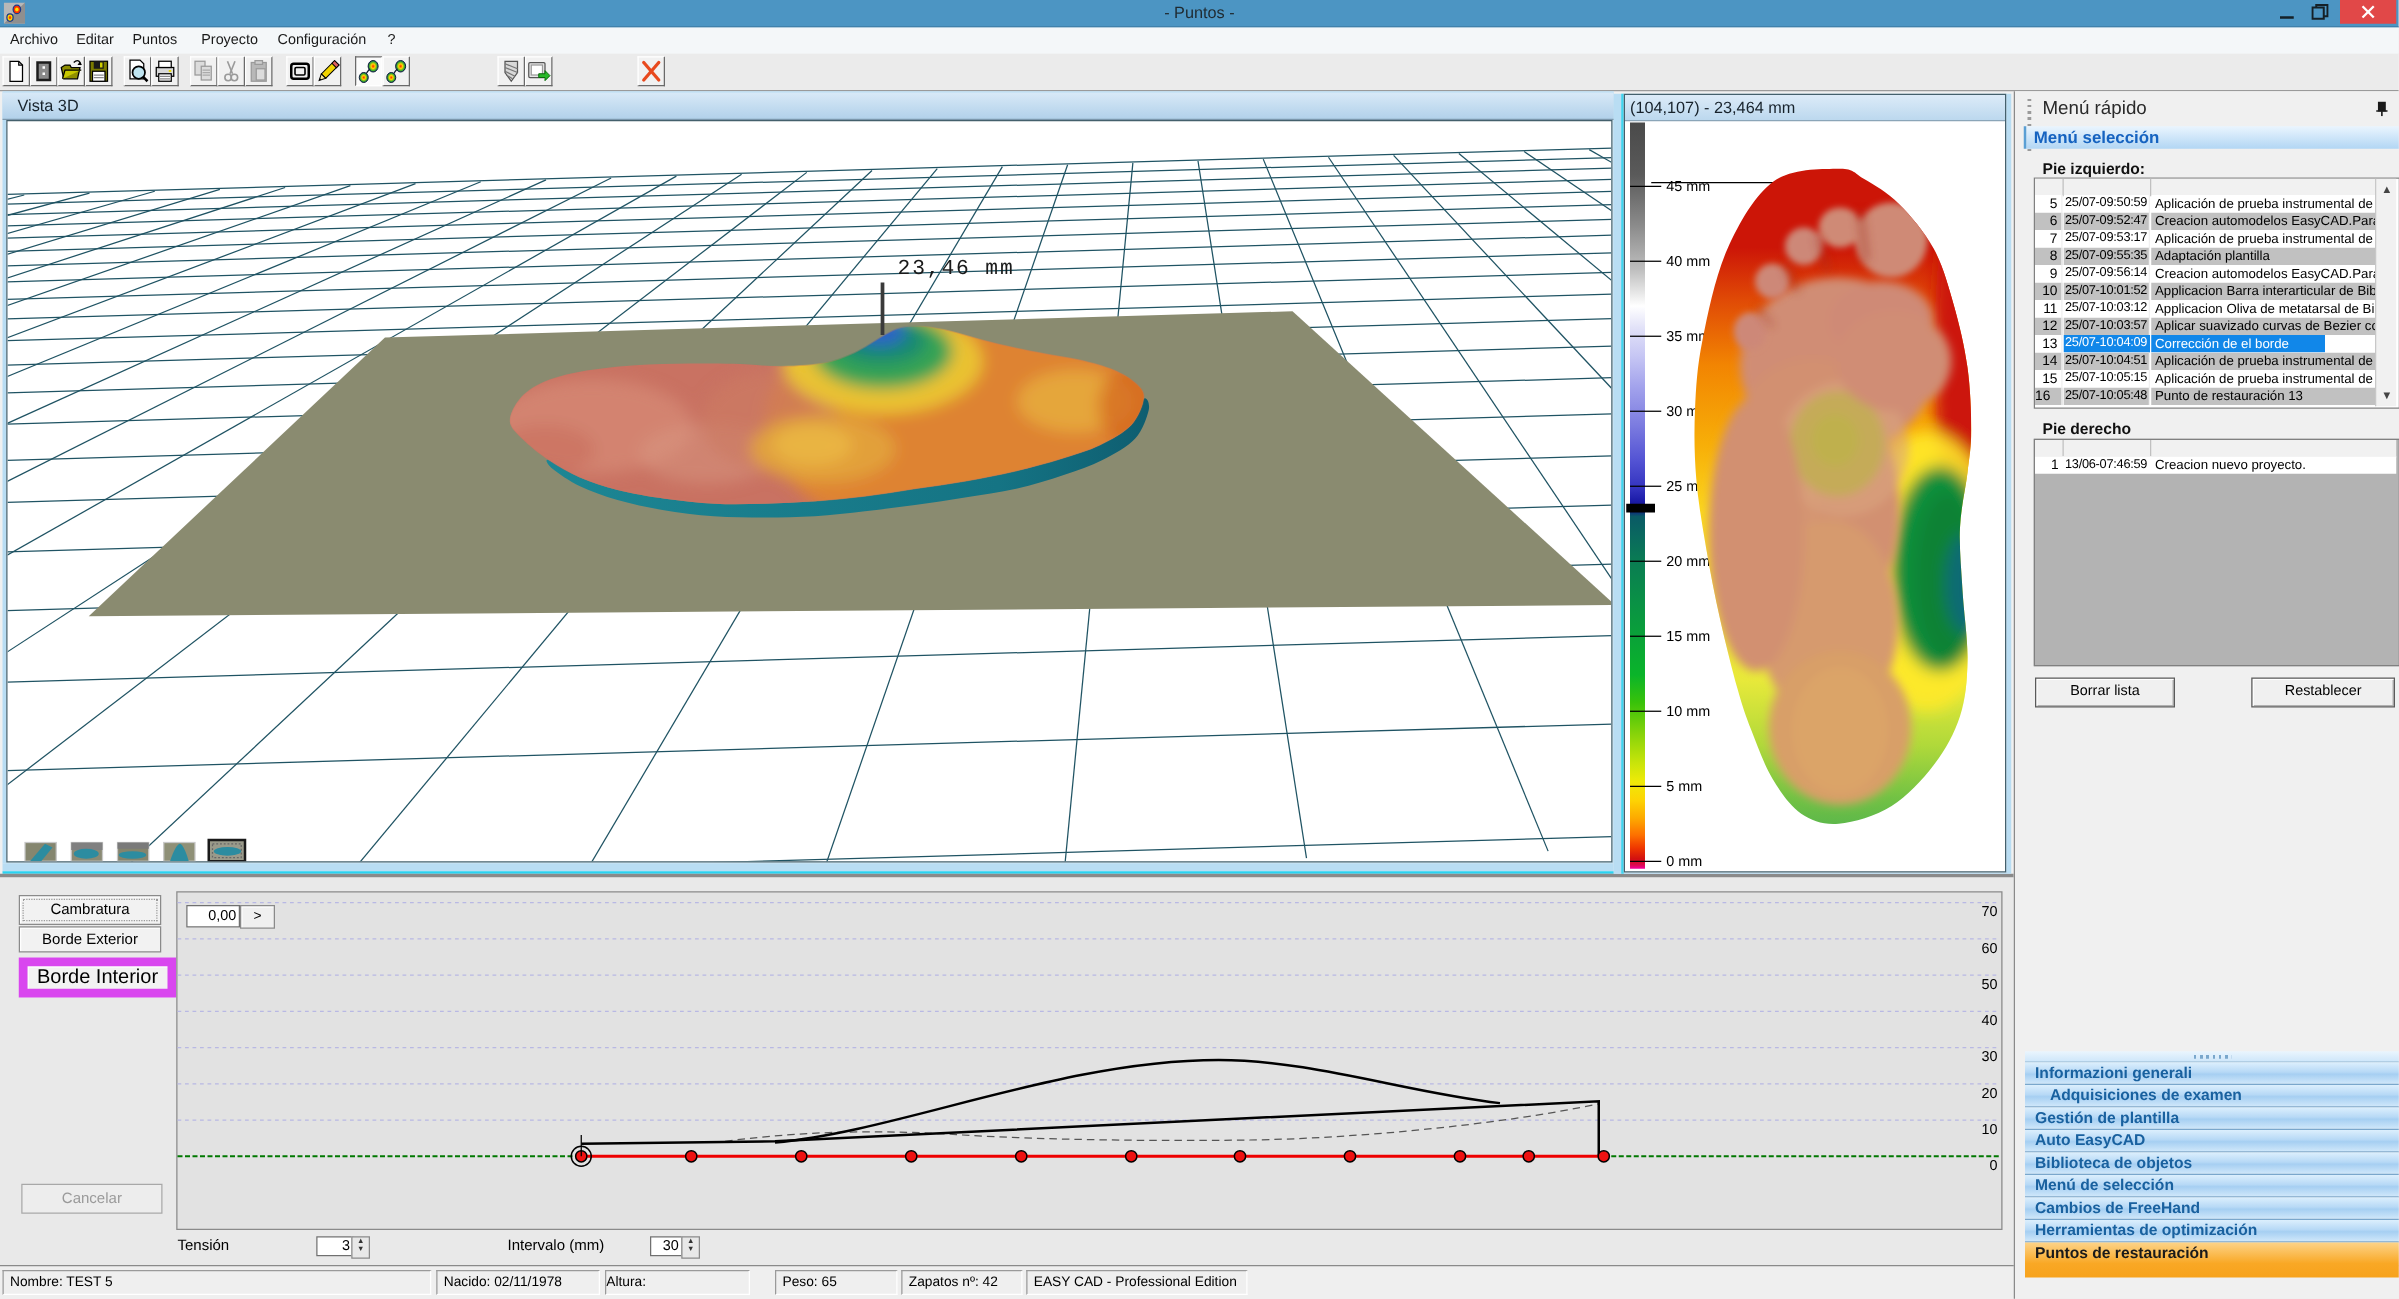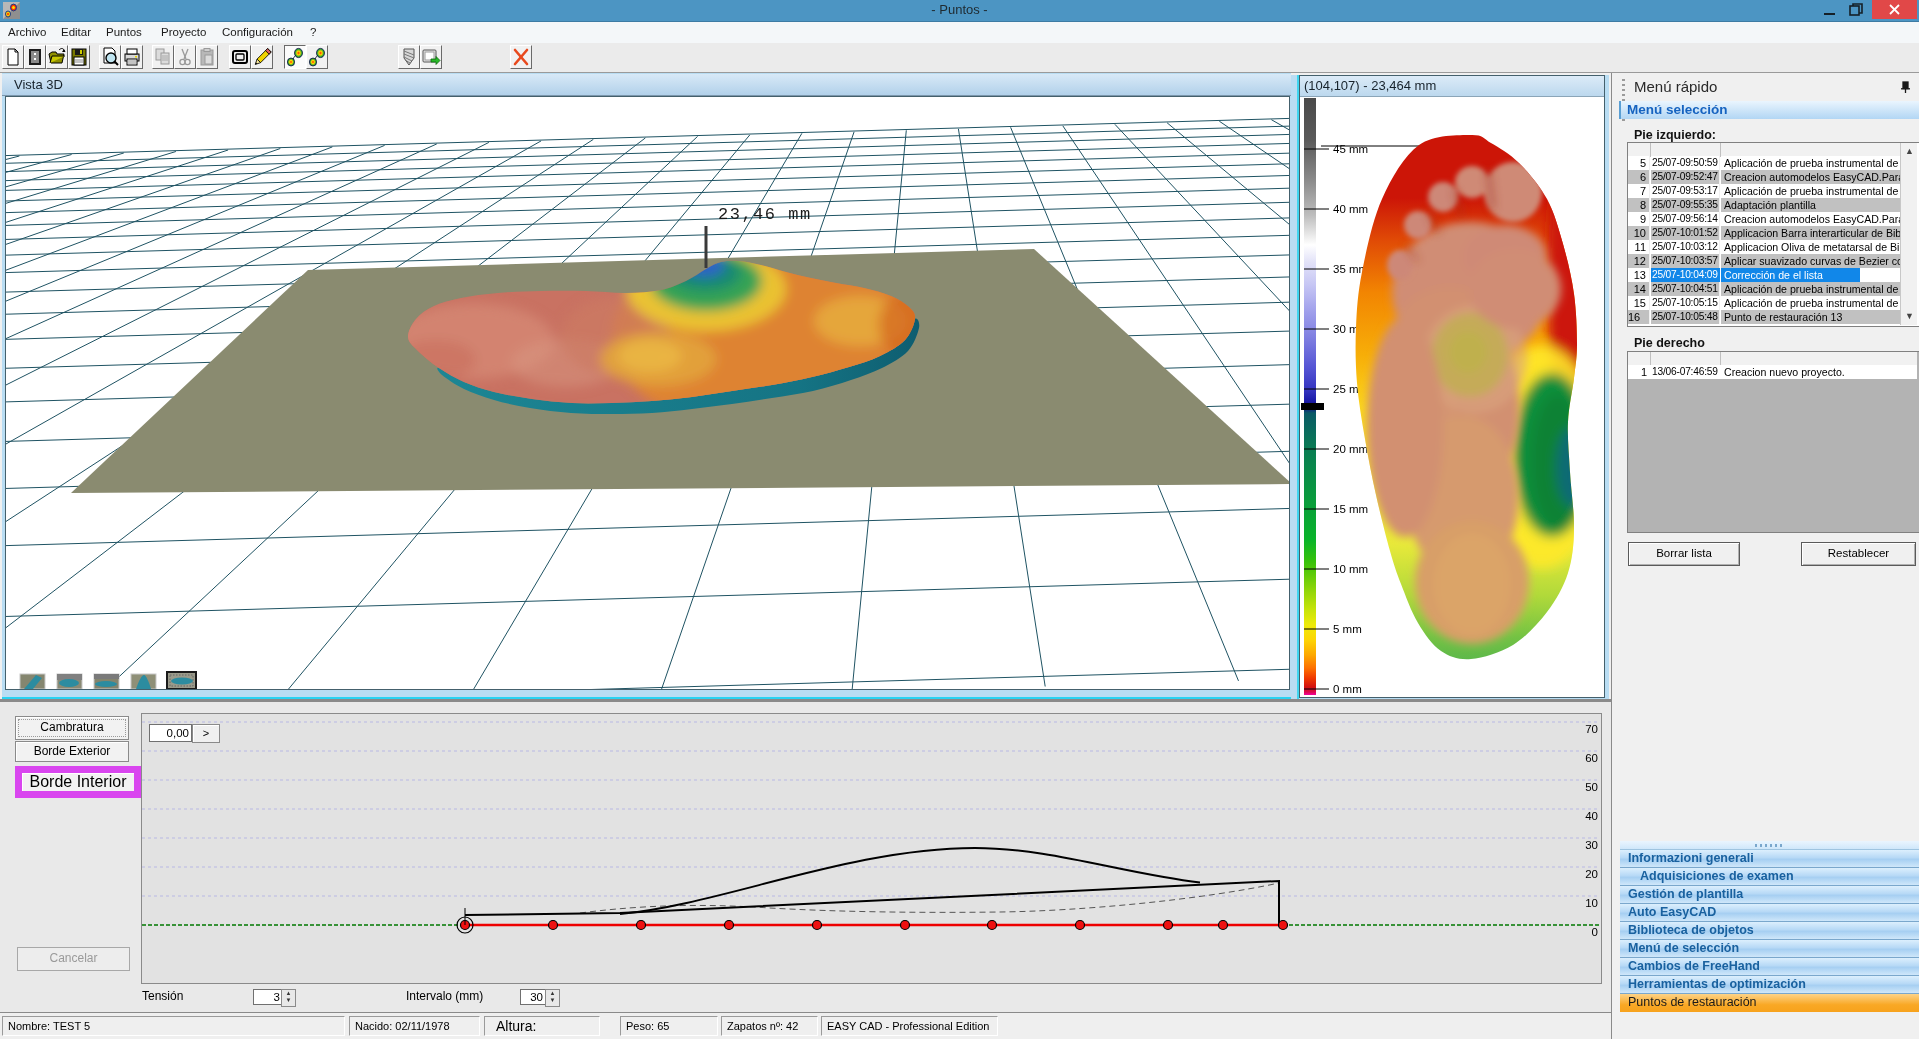--- a/index.html
+++ b/index.html
@@ -442,21 +442,21 @@
     <circle cx="1080" cy="925" r="4.5" fill="#ee1111" stroke="#000" stroke-width="1.2"></circle>
     <circle cx="1168" cy="925" r="4.5" fill="#ee1111" stroke="#000" stroke-width="1.2"></circle>
     <circle cx="1223" cy="925" r="4.5" fill="#ee1111" stroke="#000" stroke-width="1.2"></circle>
     <circle cx="1283" cy="925" r="4.5" fill="#ee1111" stroke="#000" stroke-width="1.2"></circle>
 <circle cx="465" cy="925" r="8" fill="none" stroke="#000" stroke-width="1.2"></circle>
 <line x1="465" y1="908" x2="465" y2="925" stroke="#000" stroke-width="1"></line>
 </svg>
 <div class="abs" style="left:0;top:1012px;width:1919px;height:27px;background:#efefef;border-top:1px solid #8a8a8a"></div>
 <div class="abs" style="left:2px;top:1016px;width:343px;height:20px;border:1px solid;border-color:#9a9a9a #fff #fff #9a9a9a;background:#efefef;font-size:11px;line-height:19px;padding-left:5px;box-sizing:border-box;white-space:nowrap;overflow:hidden">Nombre: TEST 5</div>
 <div class="abs" style="left:349px;top:1016px;width:131px;height:20px;border:1px solid;border-color:#9a9a9a #fff #fff #9a9a9a;background:#efefef;font-size:11px;line-height:19px;padding-left:5px;box-sizing:border-box;white-space:nowrap;overflow:hidden">Nacido: 02/11/1978</div>
-<div class="abs" style="left:484px;top:1016px;width:116px;height:20px;border:1px solid;border-color:#9a9a9a #fff #fff #9a9a9a;background:#efefef;font-size:14px;line-height:19px;padding-left:11px;box-sizing:border-box;white-space:nowrap;overflow:hidden">Altura:</div>
+<div class="abs" style="left:484px;top:1016px;width:116px;height:20px;border:1px solid;border-color:#9a9a9a #fff #fff #9a9a9a;background:#efefef;font-size:11px;line-height:19px;padding-left:0;box-sizing:border-box;white-space:nowrap;overflow:hidden">Altura:</div>
 <div class="abs" style="left:620px;top:1016px;width:98px;height:20px;border:1px solid;border-color:#9a9a9a #fff #fff #9a9a9a;background:#efefef;font-size:11px;line-height:19px;padding-left:5px;box-sizing:border-box;white-space:nowrap;overflow:hidden">Peso: 65</div>
 <div class="abs" style="left:721px;top:1016px;width:97px;height:20px;border:1px solid;border-color:#9a9a9a #fff #fff #9a9a9a;background:#efefef;font-size:11px;line-height:19px;padding-left:5px;box-sizing:border-box;white-space:nowrap;overflow:hidden">Zapatos nº: 42</div>
 <div class="abs" style="left:821px;top:1016px;width:177px;height:20px;border:1px solid;border-color:#9a9a9a #fff #fff #9a9a9a;background:#efefef;font-size:11px;line-height:19px;padding-left:5px;box-sizing:border-box;white-space:nowrap;overflow:hidden">EASY CAD - Professional Edition</div>
 <div class="abs" style="left:1611px;top:73px;width:308px;height:966px;background:#f0f0f0;border-left:1px solid #8a8a8a;box-sizing:border-box"></div>
 <div class="abs" style="left:1622px;top:79px;width:3px;height:44px;background-image:repeating-linear-gradient(#9a9a9a 0 2px,transparent 2px 5px)"></div>
 <div class="abs" style="left:1634px;top:78px;font-size:15px;color:#2a2a2a">Menú rápido</div>
 <svg class="abs" style="left:1900px;top:81px" width="11" height="12" viewBox="0 0 11 12">
     <g stroke="#1a1a1a" stroke-width="1.3">
       <line x1="5.5" y1="8" x2="5.5" y2="12"></line>
       <rect x="3" y="1" width="5" height="6.5" fill="#1a1a1a"></rect>
@@ -506,21 +506,21 @@
 <div style="position:absolute;left:93px;top:0;width:179px;height:14px;background:#fff;color:#000;padding-left:3px;box-sizing:border-box;font-size:10.6px">Applicacion Oliva de metatarsal de Bib</div>
 </div>
     <div style="position:absolute;left:0;top:111px;width:272px;height:14px;font-size:11px;line-height:14px;white-space:nowrap;overflow:hidden">
 <div style="position:absolute;left:0;top:0;width:22px;height:14px;background:#c1c1c1;color:#000;text-align:right;padding-right:3px;box-sizing:border-box;border-right:1px solid #f0f0f0">12</div>
 <div style="position:absolute;left:23px;top:0;width:69px;height:14px;background:#c1c1c1;color:#000;padding-left:1px;box-sizing:border-box;border-right:1px solid #f0f0f0;font-size:10.2px;letter-spacing:-0.2px">25/07-10:03:57</div>
 <div style="position:absolute;left:93px;top:0;width:179px;height:14px;background:#c1c1c1;color:#000;padding-left:3px;box-sizing:border-box;font-size:10.6px">Aplicar suavizado curvas de Bezier  co</div>
 </div>
     <div style="position:absolute;left:0;top:125px;width:232px;height:14px;font-size:11px;line-height:14px;white-space:nowrap;overflow:hidden">
 <div style="position:absolute;left:0;top:0;width:22px;height:14px;background:#fff;color:#000;text-align:right;padding-right:3px;box-sizing:border-box;border-right:1px solid #f0f0f0">13</div>
 <div style="position:absolute;left:23px;top:0;width:69px;height:14px;background:#1187e9;color:#fff;padding-left:1px;box-sizing:border-box;border-right:1px solid #1187e9;font-size:10.2px;letter-spacing:-0.2px">25/07-10:04:09</div>
-<div style="position:absolute;left:93px;top:0;width:179px;height:14px;background:#1187e9;color:#fff;padding-left:3px;box-sizing:border-box;font-size:10.6px">Corrección de el lista</div>
+<div style="position:absolute;left:93px;top:0;width:179px;height:14px;background:#1187e9;color:#fff;padding-left:3px;box-sizing:border-box;font-size:10.6px">Corrección de el borde</div>
 </div>
     <div style="position:absolute;left:0;top:139px;width:272px;height:14px;font-size:11px;line-height:14px;white-space:nowrap;overflow:hidden">
 <div style="position:absolute;left:0;top:0;width:22px;height:14px;background:#c1c1c1;color:#000;text-align:right;padding-right:3px;box-sizing:border-box;border-right:1px solid #f0f0f0">14</div>
 <div style="position:absolute;left:23px;top:0;width:69px;height:14px;background:#c1c1c1;color:#000;padding-left:1px;box-sizing:border-box;border-right:1px solid #f0f0f0;font-size:10.2px;letter-spacing:-0.2px">25/07-10:04:51</div>
 <div style="position:absolute;left:93px;top:0;width:179px;height:14px;background:#c1c1c1;color:#000;padding-left:3px;box-sizing:border-box;font-size:10.6px">Aplicación de prueba instrumental de ti</div>
 </div>
     <div style="position:absolute;left:0;top:153px;width:272px;height:14px;font-size:11px;line-height:14px;white-space:nowrap;overflow:hidden">
 <div style="position:absolute;left:0;top:0;width:22px;height:14px;background:#fff;color:#000;text-align:right;padding-right:3px;box-sizing:border-box;border-right:1px solid #f0f0f0">15</div>
 <div style="position:absolute;left:23px;top:0;width:69px;height:14px;background:#fff;color:#000;padding-left:1px;box-sizing:border-box;border-right:1px solid #f0f0f0;font-size:10.2px;letter-spacing:-0.2px">25/07-10:05:15</div>
 <div style="position:absolute;left:93px;top:0;width:179px;height:14px;background:#fff;color:#000;padding-left:3px;box-sizing:border-box;font-size:10.6px">Aplicación de prueba instrumental de ti</div>
@@ -553,12 +553,12 @@
 <div class="abs" style="left:135px;top:3px;width:30px;height:3px;background-image:repeating-linear-gradient(90deg,#7aa7cc 0 2px,transparent 2px 5px)"></div>
   </div>
 <div style="position:absolute;left:1620px;top:850px;width:299px;height:18px;background:linear-gradient(#dceffd,#b7d9f6 45%,#a6cff2 55%,#cfe7fa);border-bottom:1px solid #7aa7cc;box-sizing:border-box;color:#19619f;font-weight:bold;font-size:12.5px;line-height:17px;padding-left:8px">Informazioni generali</div>
 <div style="position:absolute;left:1620px;top:868px;width:299px;height:18px;background:linear-gradient(#dceffd,#b7d9f6 45%,#a6cff2 55%,#cfe7fa);border-bottom:1px solid #7aa7cc;box-sizing:border-box;color:#19619f;font-weight:bold;font-size:12.5px;line-height:17px;padding-left:20px">Adquisiciones de examen</div>
 <div style="position:absolute;left:1620px;top:886px;width:299px;height:18px;background:linear-gradient(#dceffd,#b7d9f6 45%,#a6cff2 55%,#cfe7fa);border-bottom:1px solid #7aa7cc;box-sizing:border-box;color:#19619f;font-weight:bold;font-size:12.5px;line-height:17px;padding-left:8px">Gestión de plantilla</div>
 <div style="position:absolute;left:1620px;top:904px;width:299px;height:18px;background:linear-gradient(#dceffd,#b7d9f6 45%,#a6cff2 55%,#cfe7fa);border-bottom:1px solid #7aa7cc;box-sizing:border-box;color:#19619f;font-weight:bold;font-size:12.5px;line-height:17px;padding-left:8px">Auto EasyCAD</div>
 <div style="position:absolute;left:1620px;top:922px;width:299px;height:18px;background:linear-gradient(#dceffd,#b7d9f6 45%,#a6cff2 55%,#cfe7fa);border-bottom:1px solid #7aa7cc;box-sizing:border-box;color:#19619f;font-weight:bold;font-size:12.5px;line-height:17px;padding-left:8px">Biblioteca de objetos</div>
 <div style="position:absolute;left:1620px;top:940px;width:299px;height:18px;background:linear-gradient(#dceffd,#b7d9f6 45%,#a6cff2 55%,#cfe7fa);border-bottom:1px solid #7aa7cc;box-sizing:border-box;color:#19619f;font-weight:bold;font-size:12.5px;line-height:17px;padding-left:8px">Menú de selección</div>
 <div style="position:absolute;left:1620px;top:958px;width:299px;height:18px;background:linear-gradient(#dceffd,#b7d9f6 45%,#a6cff2 55%,#cfe7fa);border-bottom:1px solid #7aa7cc;box-sizing:border-box;color:#19619f;font-weight:bold;font-size:12.5px;line-height:17px;padding-left:8px">Cambios de FreeHand</div>
 <div style="position:absolute;left:1620px;top:976px;width:299px;height:18px;background:linear-gradient(#dceffd,#b7d9f6 45%,#a6cff2 55%,#cfe7fa);border-bottom:1px solid #7aa7cc;box-sizing:border-box;color:#19619f;font-weight:bold;font-size:12.5px;line-height:17px;padding-left:8px">Herramientas de optimización</div>
-<div style="position:absolute;left:1620px;top:994px;width:299px;height:18px;background:linear-gradient(#fdd388,#f9a825 60%,#f7a21c);color:#1a1a1a;font-weight:normal;font-size:12.5px;line-height:17px;padding-left:8px;box-sizing:border-box">Puntos de restauración</div>
+<div style="position:absolute;left:1620px;top:994px;width:299px;height:28px;background:linear-gradient(#fdd388,#f9a825 60%,#f7a21c);color:#1a1a1a;font-weight:bold;font-size:12.5px;line-height:17px;padding-left:8px;box-sizing:border-box">Puntos de restauración</div>
 </body></html>

